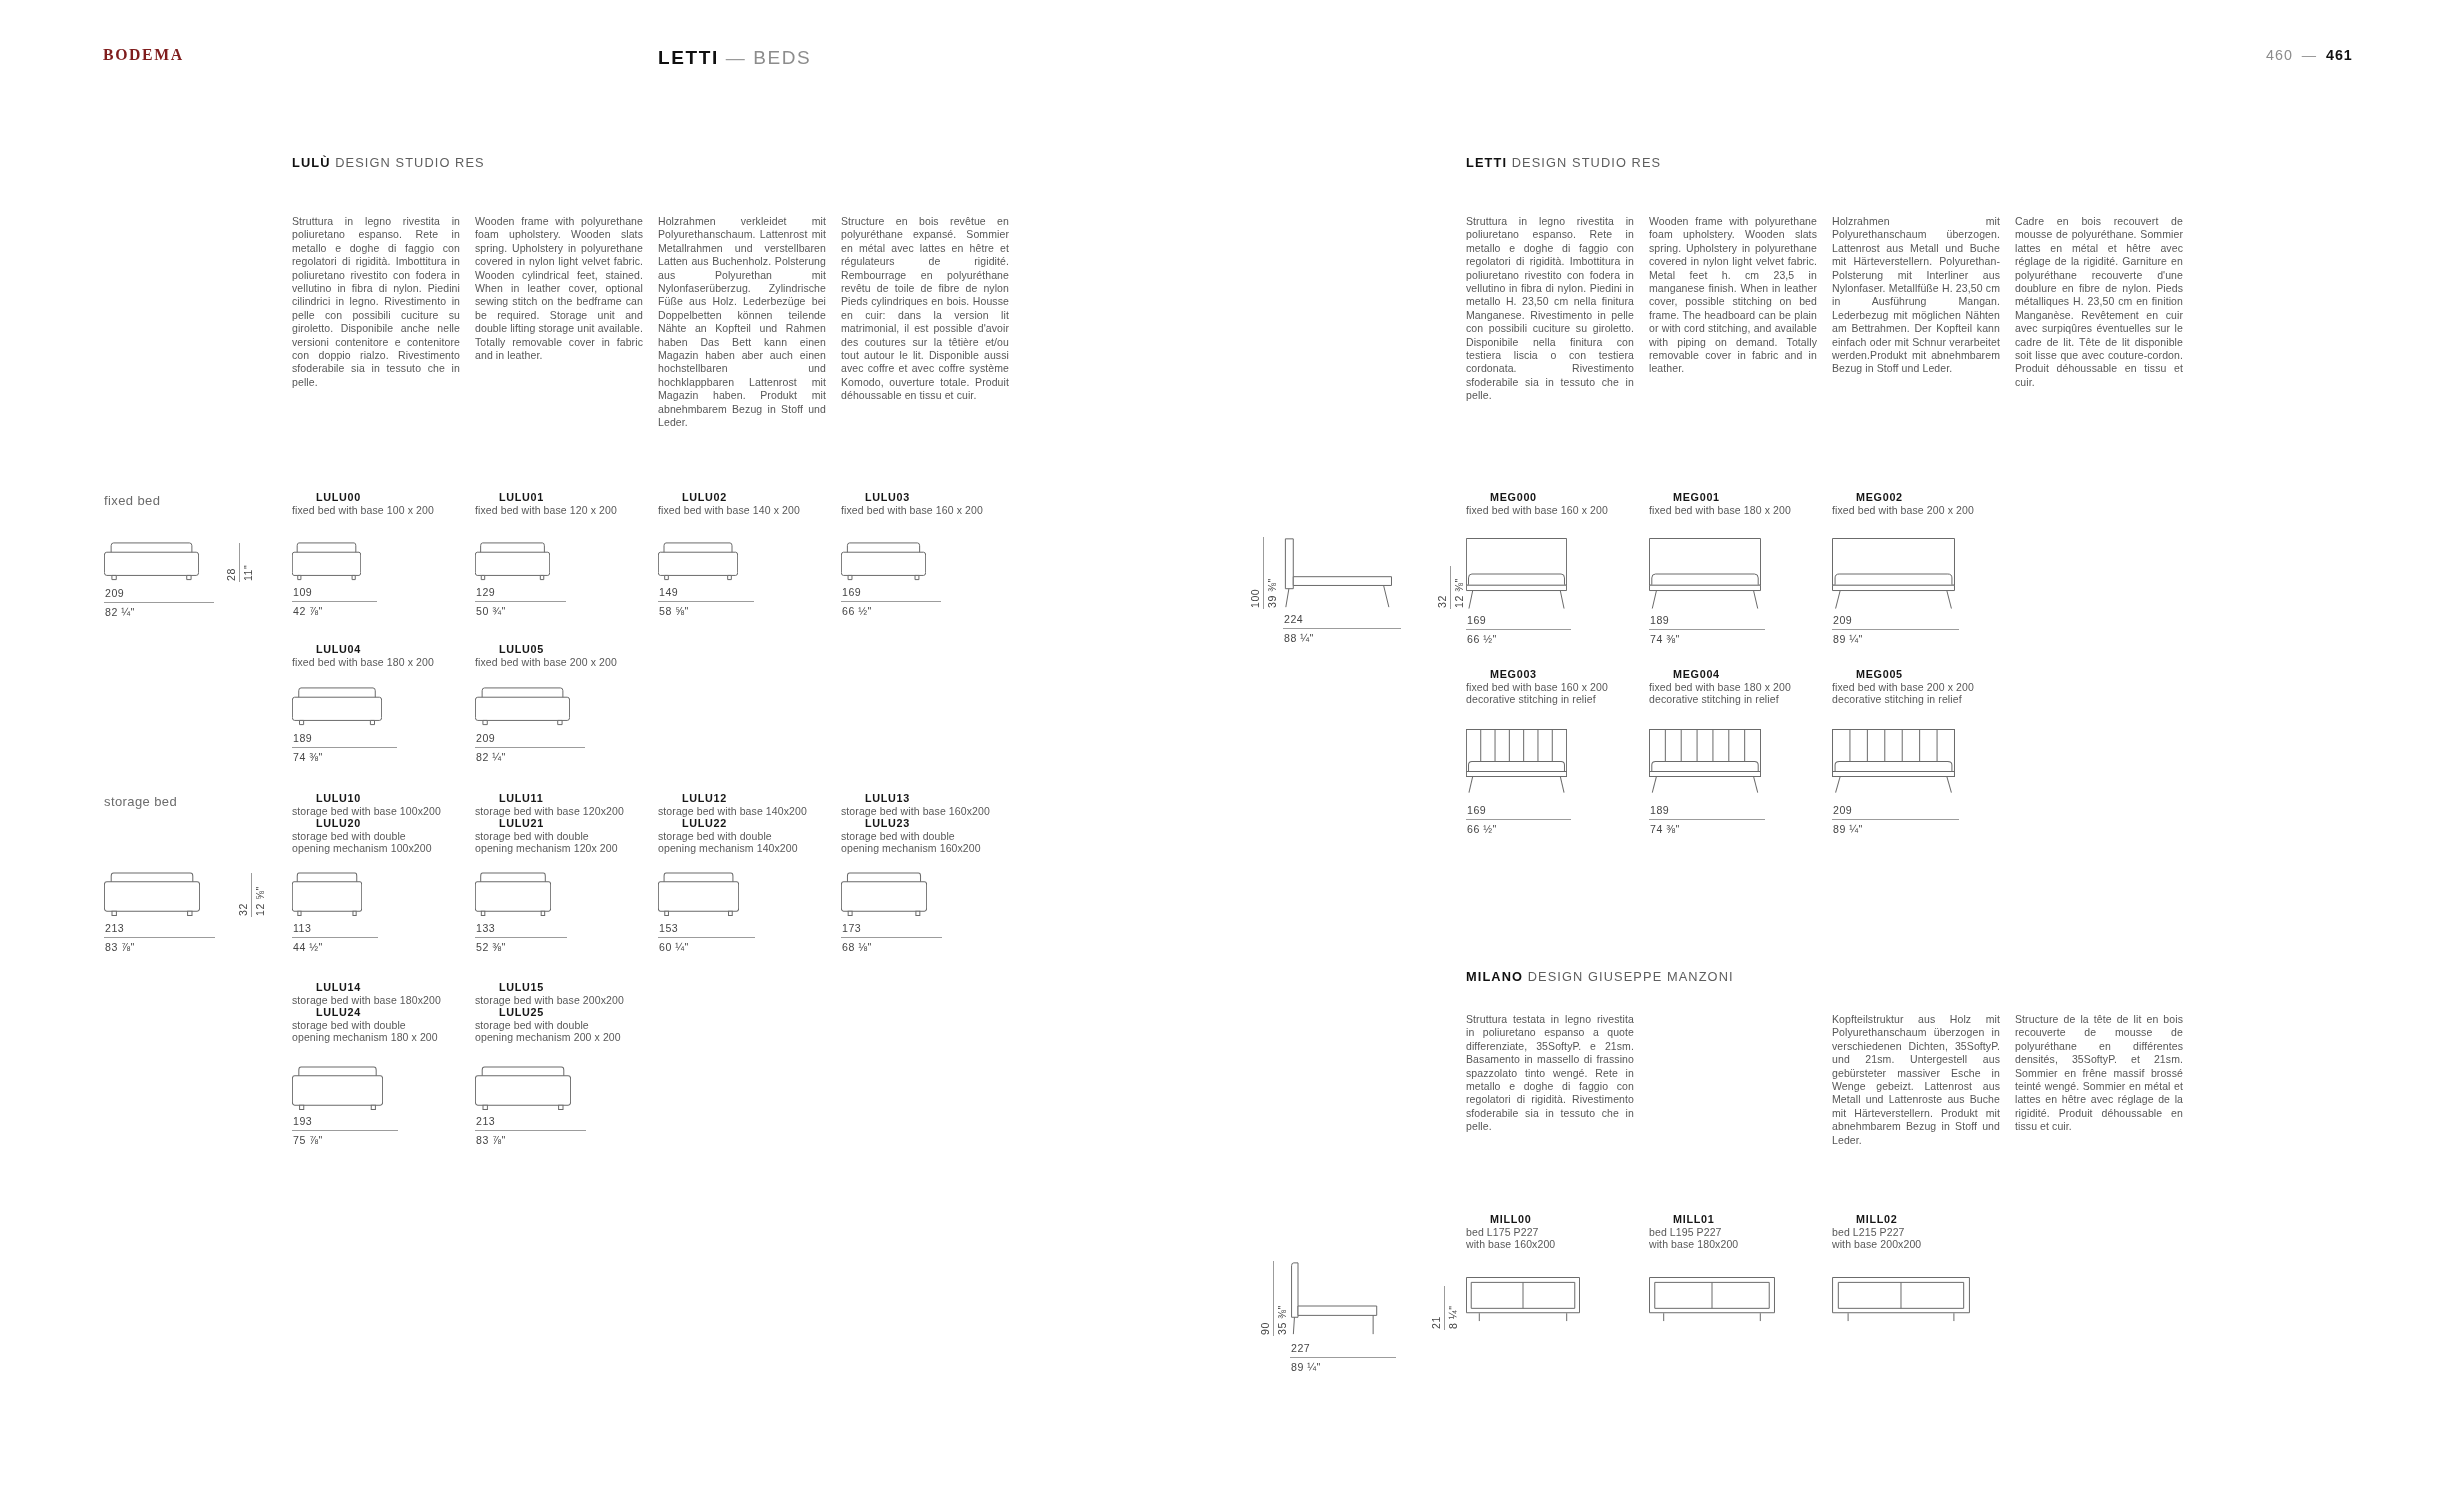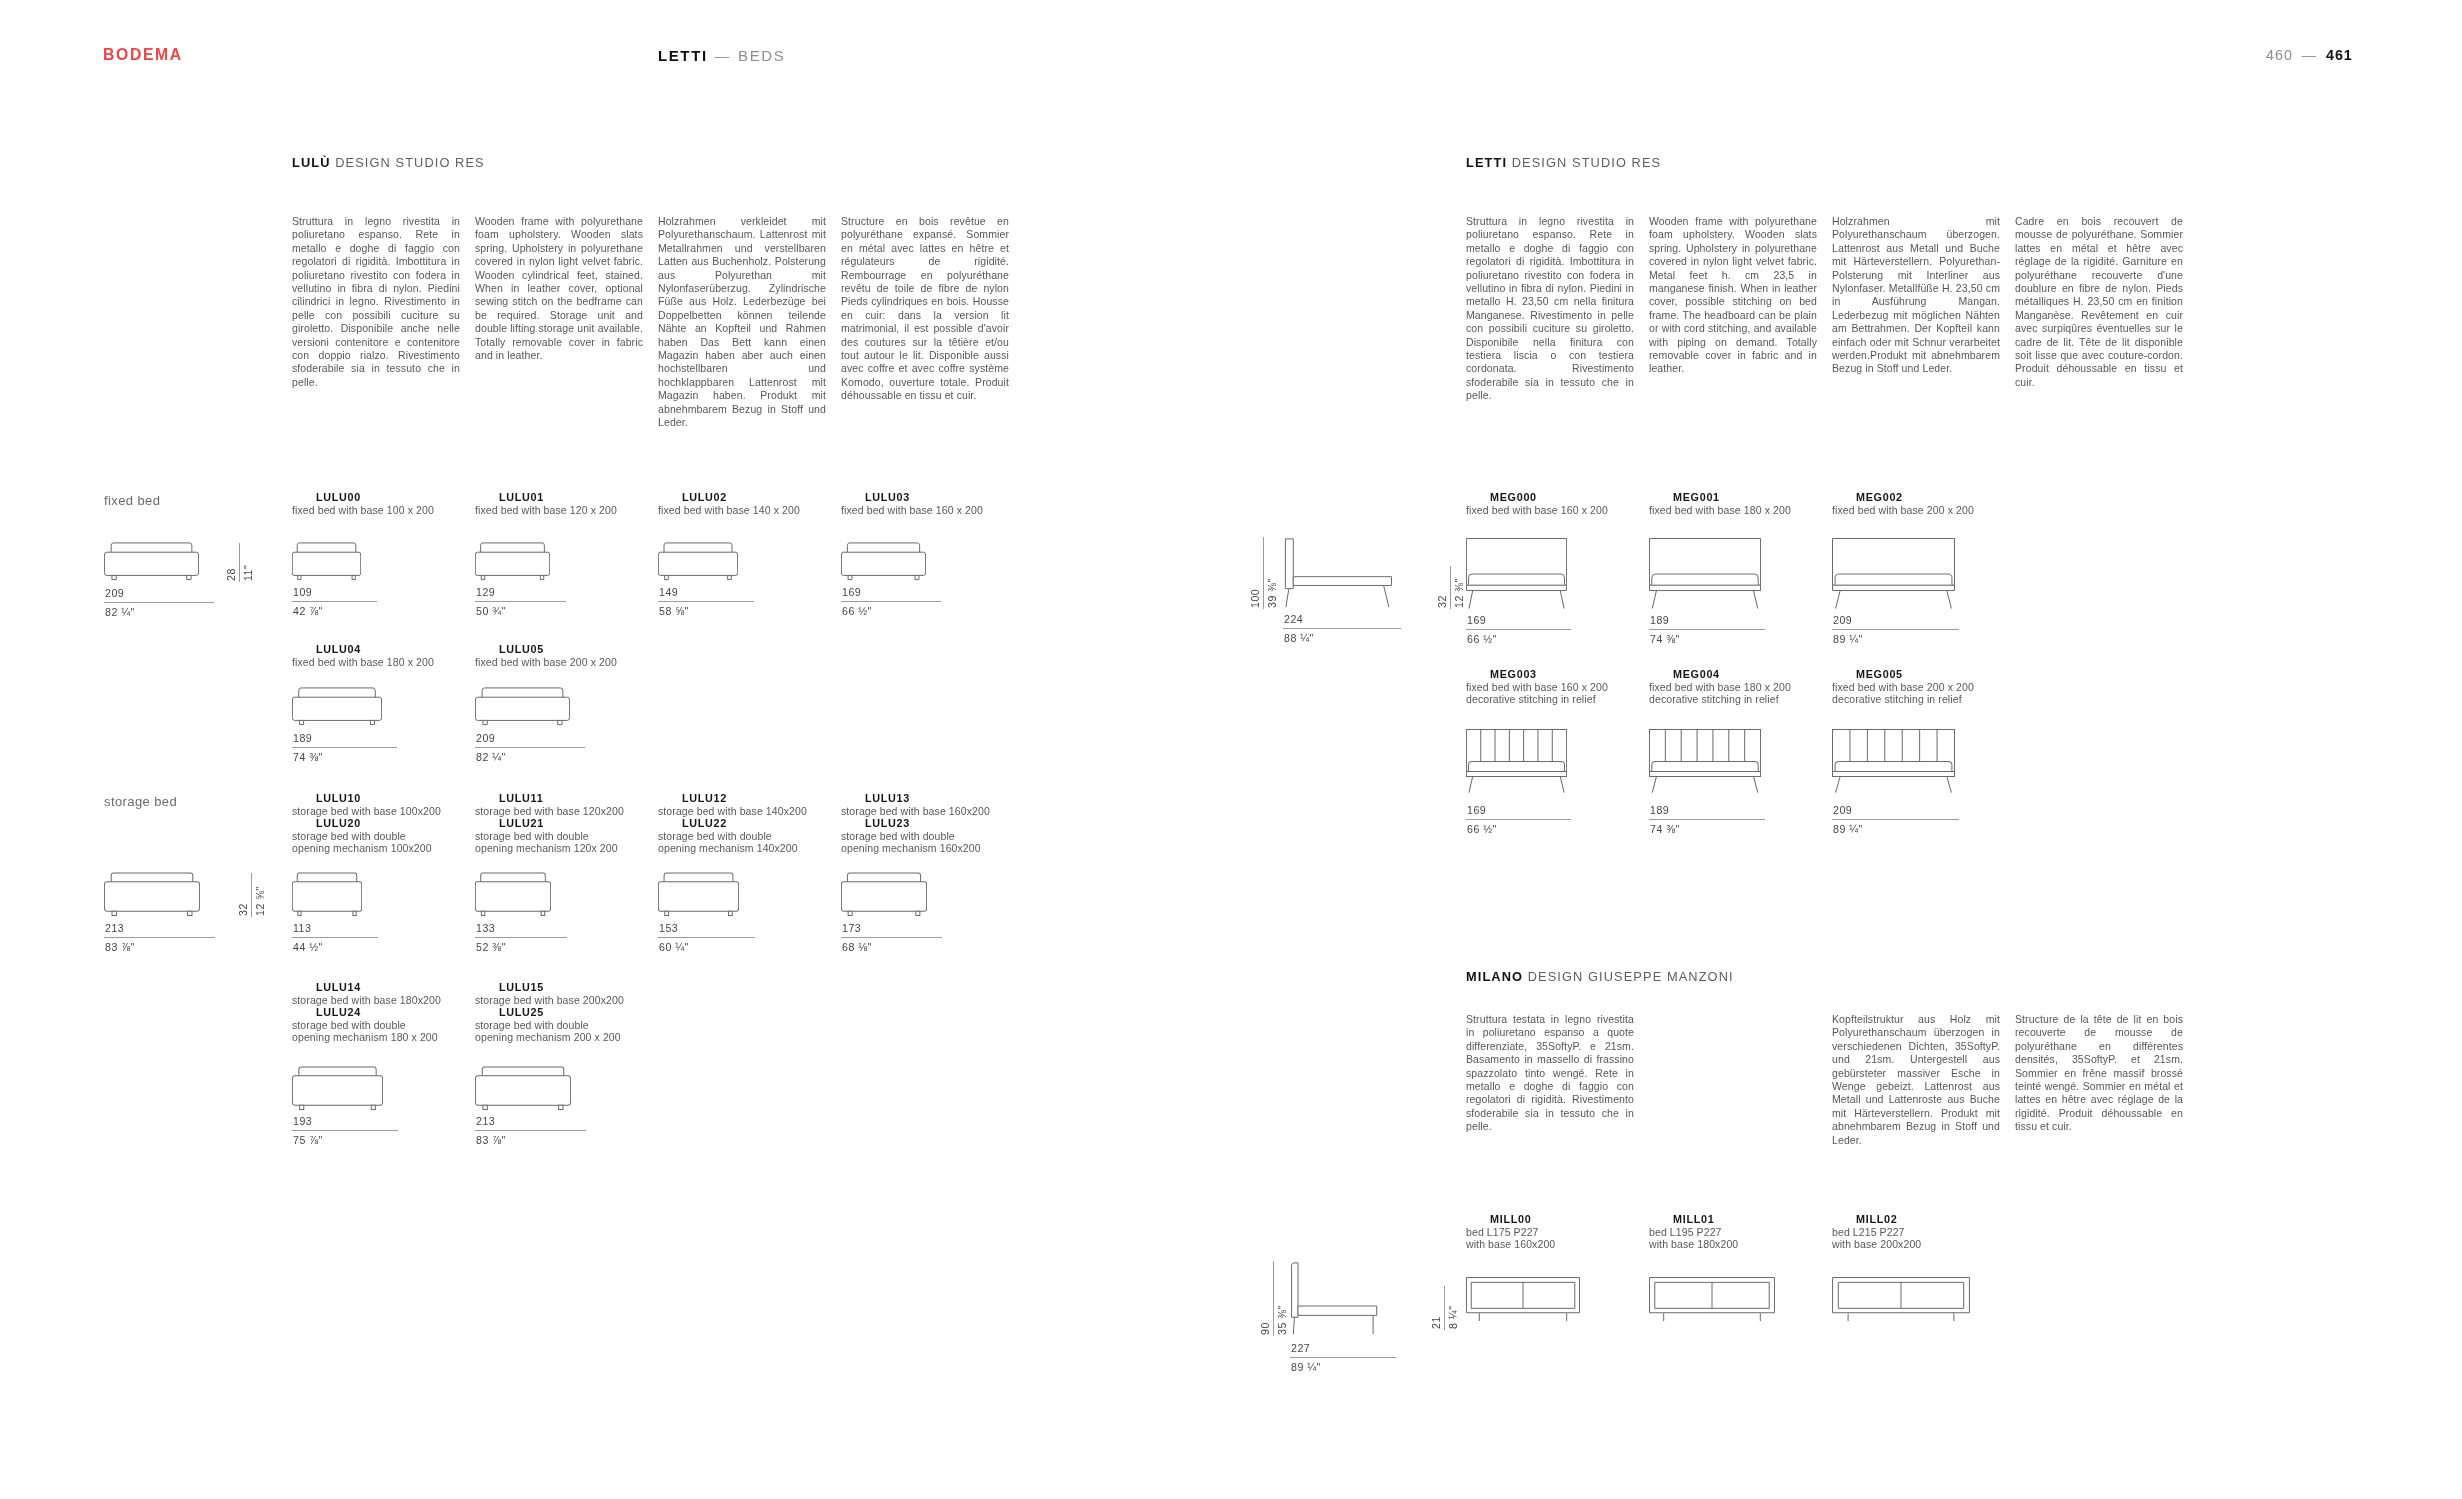--- a/index.html
+++ b/index.html
@@ -1,20 +1,20 @@
 <!DOCTYPE html>
 <html><head>
 <meta charset="utf-8">
 <style>
   html,body{margin:0;padding:0;background:#e8e8e8;}
   .page{position:relative;width:2463px;height:1499px;background:#ffffff;
         font-family:"Liberation Sans","DejaVu Sans",sans-serif;color:#222;overflow:hidden;}
   
-  .brand{position:absolute;left:103px;top:46px;font-size:15.8px;font-weight:bold;letter-spacing:1.6px;color:#ef4444;}
-  .cat{position:absolute;left:658px;top:47px;font-size:15px;letter-spacing:1.6px;}
+  .brand{position:absolute;left:103px;top:46px;font-size:15.8px;font-weight:bold;letter-spacing:1.6px;color:#7f1d1d;font-family:Liberation Serif, serif;}
+  .cat{position:absolute;left:658px;top:47px;font-size:19px;letter-spacing:1.6px;}
   .cat .it{font-weight:bold;color:#101010;}
   .cat .dash{color:#9a9a9a;margin:0 6.9px;}
   .cat .en{color:#8c8c8c;}
   .pages{position:absolute;left:2266px;top:47px;font-size:14.3px;letter-spacing:1px;}
   .pages .pl{color:#8c8c8c;}
   .pages .dash{color:#9a9a9a;margin:0 8.9px;}
   .pages .pr{font-weight:bold;color:#101010;}
   
   .sec-title{position:absolute;font-size:12.8px;letter-spacing:1.1px;color:#5e5e5e;}
   .sec-title b{color:#101010;}

